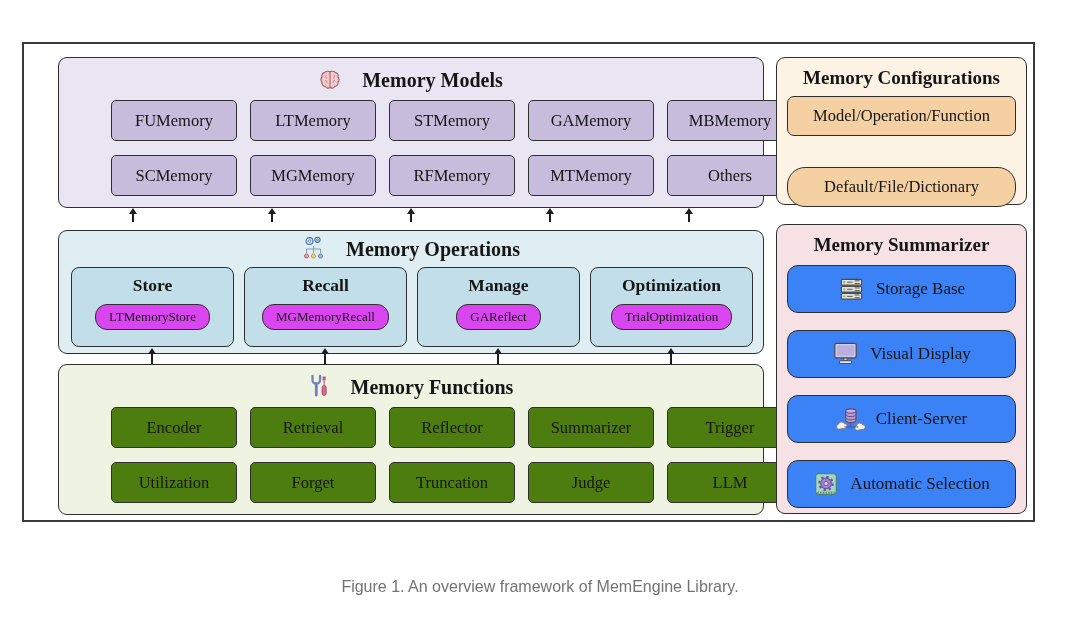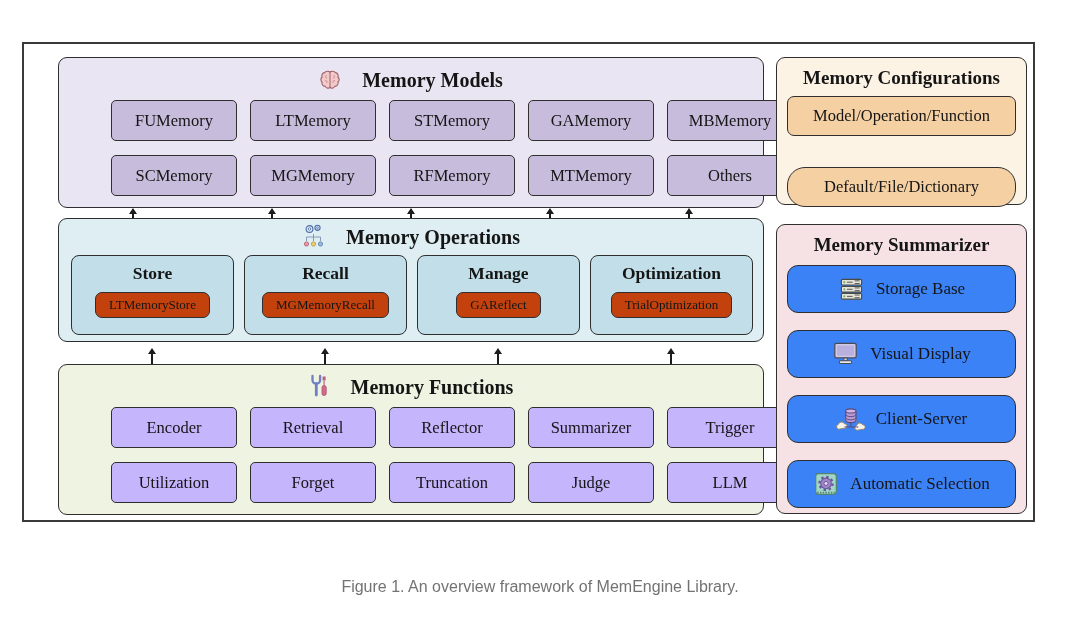--- a/index.html
+++ b/index.html
@@ -7,43 +7,43 @@
          font-family:"Liberation Serif","DejaVu Serif",serif;color:#151515;}
   .frame{position:absolute;left:22px;top:42px;width:1013px;height:480px;
          border:2px solid #3a3a3a;background:#fff;box-sizing:border-box;}
   .panel{position:absolute;border:1.6px solid #2f2f2f;border-radius:9px;box-sizing:border-box;}
   .panel-title{display:flex;align-items:center;justify-content:center;gap:21px;
                font-weight:bold;font-size:20px;}
   .rtitle{font-size:19px;text-align:center;font-weight:bold;}
 
   
   .models{left:34px;top:13px;width:706px;height:151px;background:#e9e5f2;}
-  .operations{left:34px;top:174px;width:706px;height:124px;background:#deeef3;}
+  .operations{left:34px;top:186px;width:706px;height:124px;background:#deeef3;}
   .functions{left:34px;top:320px;width:706px;height:151px;background:#eff3e2;}
   
   .configs{left:752px;top:13px;width:251px;height:148px;background:#fdf3e5;}
   .utilities{left:752px;top:180px;width:251px;height:290px;background:#f6e2e5;}
 
   .models .panel-title,.functions .panel-title{height:28px;margin-top:8px;}
   .operations .panel-title{height:30px;margin-top:3px;}
 
   .grid-row{display:flex;gap:13px;padding:0 28px;box-sizing:border-box;margin-left:24px;}
   .grid-row.r1{margin-top:6px;}
   .grid-row.r2{margin-top:14px;}
   .cell{flex:0 0 126px;height:41px;border:1.4px solid #2f2f2f;border-radius:5px;
         display:flex;align-items:center;justify-content:center;font-size:16.5px;box-sizing:border-box;}
   .models .cell{background:#c8bcdc;}
-  .functions .cell{background:#c4b5fd;text-align:right;}
+  .functions .cell{background:#4d7c0f;text-align:right;}
 
   .op-row{display:flex;gap:10px;padding:0 12px;margin-top:3px;box-sizing:border-box;}
   .op-box{flex:0 0 163px;height:80px;background:#c2dfe9;border:1.4px solid #2f2f2f;
           border-radius:8px;box-sizing:border-box;text-align:center;}
   .op-label{font-weight:bold;font-size:17.5px;margin-top:7px;}
-  .op-sub{display:block;width:max-content;margin:8px auto 0;padding:4px 13px;background:#c2410c;
-          border:1.3px solid #2f2f2f;border-radius:7px;font-size:13px;line-height:1.2;}
+  .op-sub{display:block;width:max-content;margin:8px auto 0;padding:4px 13px;background:#d946ef;
+          border:1.3px solid #2f2f2f;border-radius:12px;font-size:13px;line-height:1.2;}
 
   .configs .rtitle{margin-top:9px;}
   .cfg-box{margin:0 10px;height:40px;background:#f4d0a3;border:1.4px solid #2f2f2f;border-radius:7px;
            display:flex;align-items:center;justify-content:center;font-size:16.5px;box-sizing:border-box;}
   .cfg-box.b1{margin-top:7px;}
   .cfg-box.b2{margin-top:31px;border-radius:18px;}
 
   .utilities .rtitle{margin-top:9px;}
   .u-box{margin:0 10px;height:48px;background:#3b82f6;border:1.4px solid #2f2f2f;border-radius:11px;
          display:flex;align-items:center;justify-content:center;gap:11px;font-size:17px;box-sizing:border-box;}

